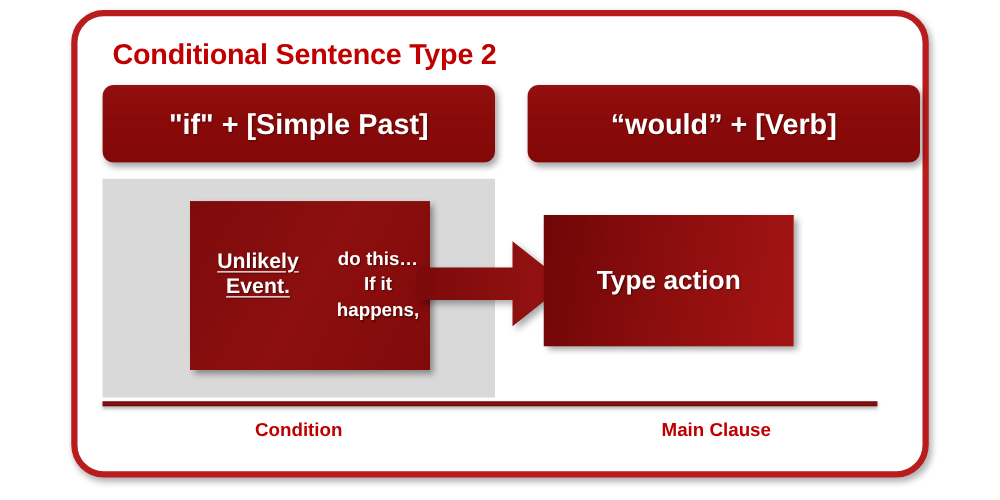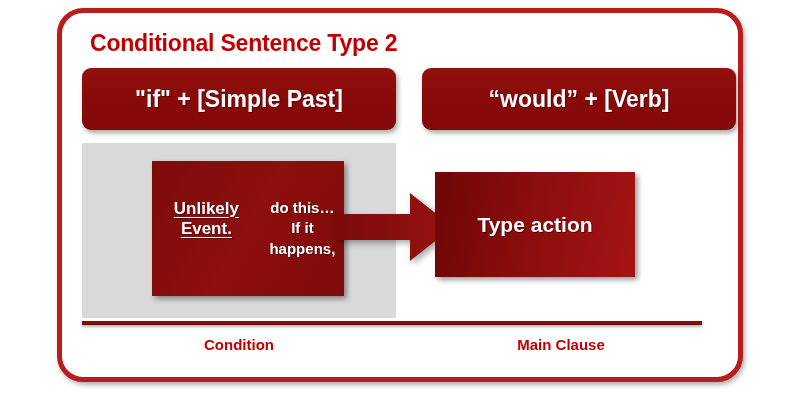--- a/index.html
+++ b/index.html
@@ -152,21 +152,21 @@
   .caption {
     position: absolute;
     top: 323px;
     font-size: 15px;
     font-weight: bold;
     color: #C00000;
     white-space: nowrap;
     text-align: center;
   }
   .cap-left  { left: 20px;  width: 314px; }
-  .cap-right { left: 342px; width: 314px; }
+  .cap-right { left: 354px; width: 314px; }
 </style>
 </head>
 <body>
 
 <div id="canvas">
 
   <div class="card">
 
     <div class="title">Conditional Sentence Type 2</div>
 

